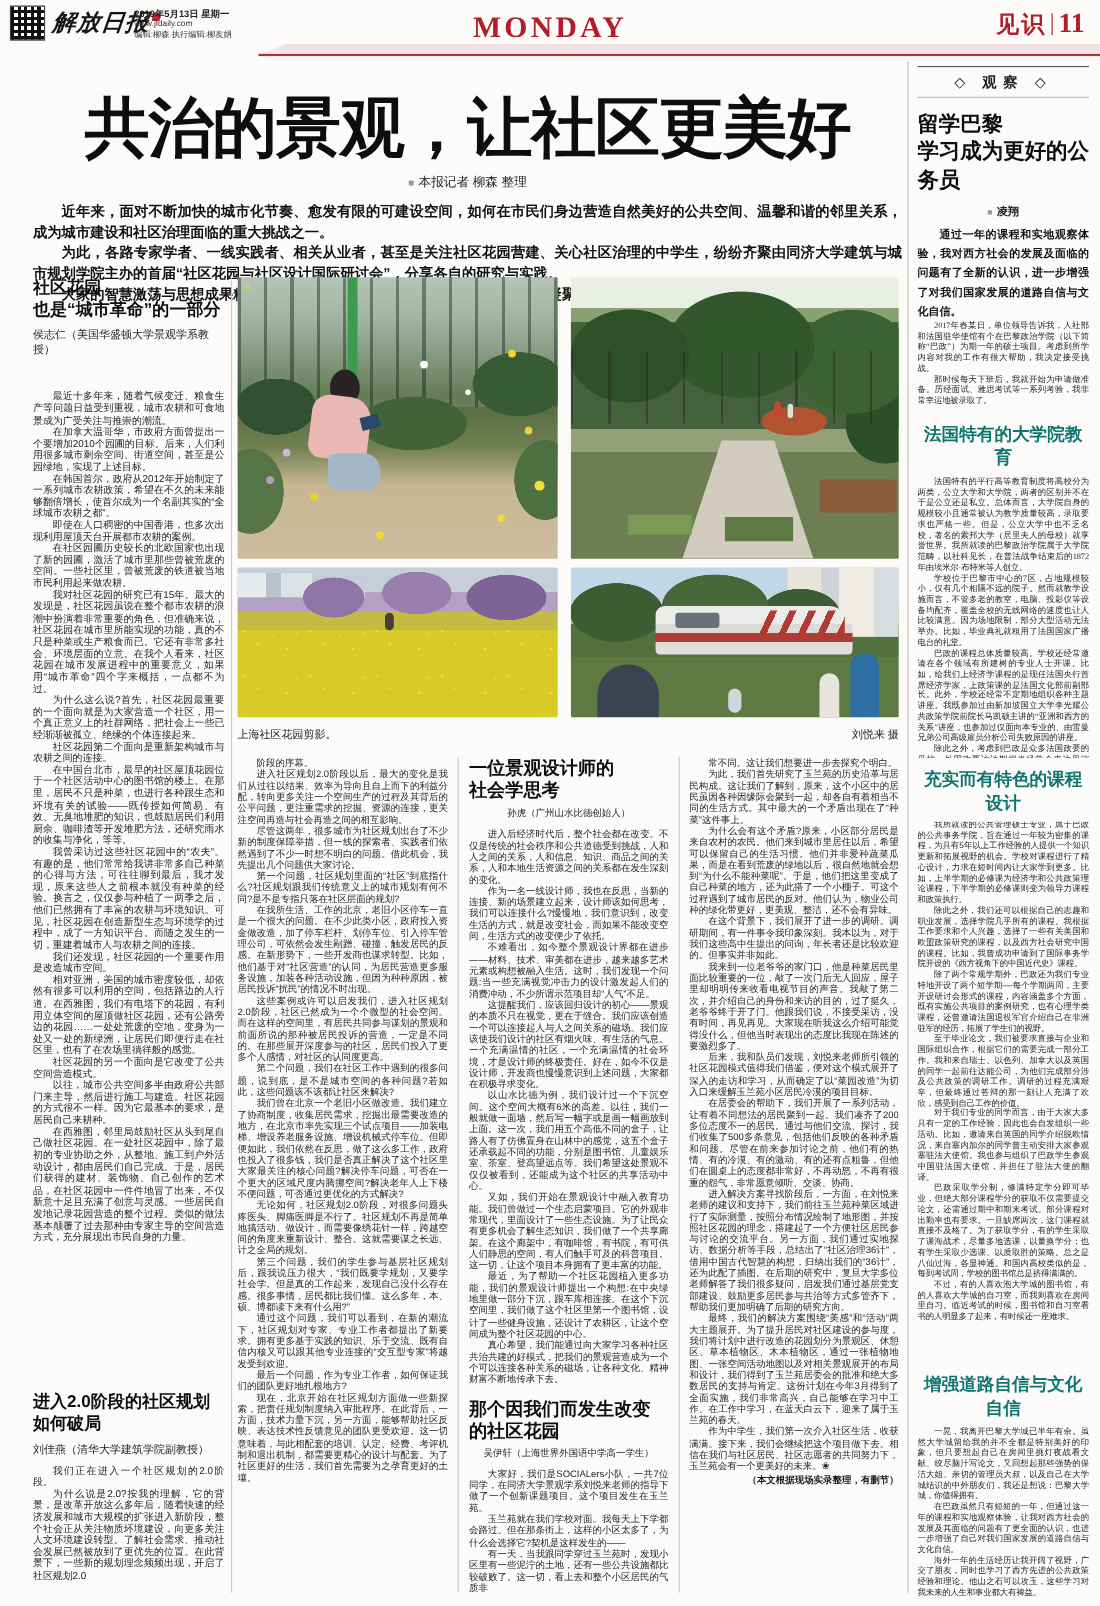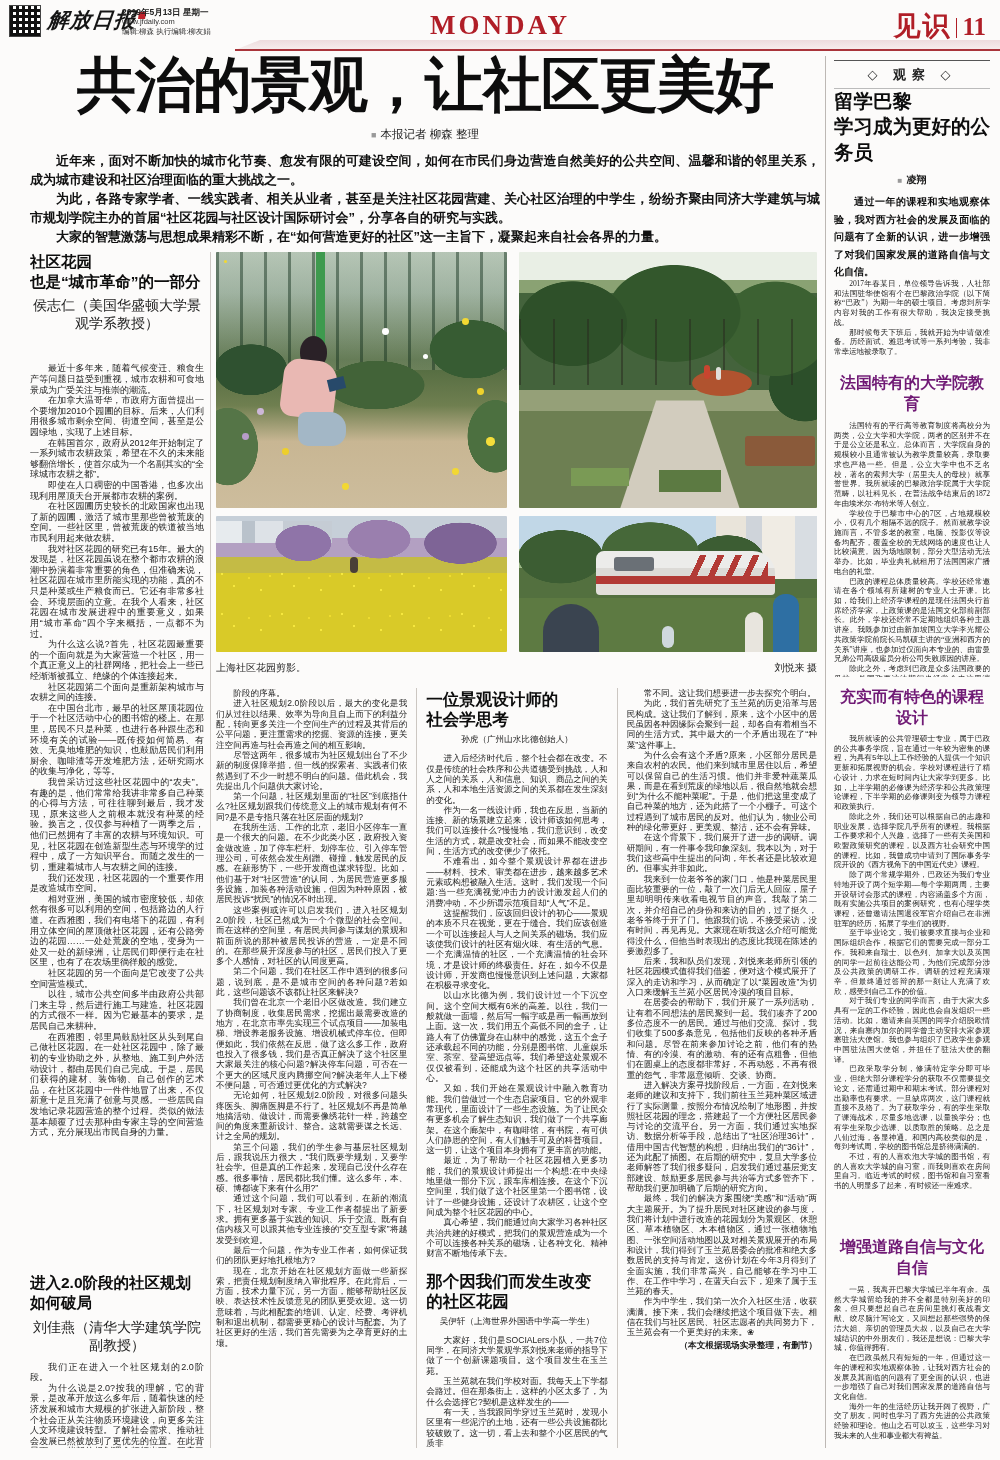--- a/index.html
+++ b/index.html
@@ -13,39 +13,39 @@
        repeating-linear-gradient(0deg,#111 0 3px,transparent 3px 6px),
        repeating-linear-gradient(90deg,#111 0 3px,#fff 3px 6px);outline:1px solid #444;}
   .logo{position:absolute;left:48px;top:6px;font-family:"Liberation Serif","DejaVu Serif",serif;
         font-weight:900;font-style:italic;font-size:21px;letter-spacing:1px;color:#151515;transform:skewX(-6deg);}
   .logo .seal{display:inline-block;width:7px;height:7px;background:#c0222b;margin-left:2px;vertical-align:super;}
   .mh-info{position:absolute;left:122px;top:7px;font-size:7.5px;line-height:10px;color:#333;}
   .mh-info .d{font-weight:700;font-size:8.5px;color:#222;}
   .monday{position:absolute;left:0;right:0;top:10px;text-align:center;color:#b01e27;
           font-family:"Liberation Serif","DejaVu Serif",serif;font-weight:700;font-size:27px;letter-spacing:3px;}
   .pageid{position:absolute;right:14px;top:8px;color:#b01e27;font-weight:900;}
-  .pageid .sec{font-size:27px;letter-spacing:2px;text-align:center;}
+  .pageid .sec{font-size:21px;letter-spacing:2px;text-align:center;}
   .pageid .bar{display:inline-block;width:1px;height:20px;background:#b01e27;margin:0 5px;vertical-align:-3px;}
   .pageid .num{font-size:25px;font-family:"Liberation Serif","DejaVu Serif",serif;}
   .band{position:absolute;left:0;top:40px;width:1000px;height:10px;
         background:linear-gradient(180deg,#eddcdd,#f7efee);
         clip-path:polygon(235px 100%,260px 0,1000px 0,1000px 100%);
         border-bottom:0;}
   .bandline{position:absolute;left:235px;top:49px;width:765px;height:2px;background:#a9343a;}
   
   .lead{position:absolute;left:30px;top:54px;width:790px;}
-  .headline{font-size:59px;line-height:1.08;font-weight:900;text-align:center;letter-spacing:-1px;color:#0d0d0d;}
+  .headline{font-size:59px;line-height:1.08;font-weight:900;text-align:center;letter-spacing:-1px;color:#0d0d0d;margin-top:31px;}
   .byline{margin-top:9px;text-align:center;font-size:11.5px;color:#222;}
   .byline .sq{color:#999;font-size:9px;margin-right:4px;}
   .intro{margin-top:9px;font-size:13px;line-height:19px;font-weight:600;color:#111;}
   .intro p{margin:0;text-indent:2em;text-align:justify;}
   
   .rail{position:absolute;left:30px;top:252px;width:174px;height:1196px;overflow:hidden;}
   .art-title{font-size:15.5px;line-height:1.3;font-weight:900;color:#0d0d0d;}
-  .art-author{font-size:14px;color:#222;margin:5px 0 7px;text-align:center;
+  .art-author{font-size:10px;color:#222;margin:5px 0 7px;
               font-family:Liberation Mono, monospace;}
   .bodytxt p{margin:0;font-size:9px;line-height:1.18;text-indent:2em;text-align:justify;color:#1c1c1c;}
   .a1-body{height:902px;overflow:hidden;margin-top:30px;}
   .a2{margin-top:8px;}
   .a2-body{height:150px;overflow:hidden;}
   
   .vr1{position:absolute;left:210px;top:252px;width:1px;height:1196px;background:#cfcac6;}
   .vrsb{position:absolute;left:825px;top:56px;width:1px;height:1392px;background:#bdb8b4;}
   
   .pg{position:absolute;left:216px;top:252px;width:601px;display:grid;
@@ -130,29 +130,29 @@
   .lauthor{font-size:8.6px;text-align:center;margin:0 0 7px;font-family:"Liberation Serif","DejaVu Serif",serif;}
   .t2{margin-top:12px;}
   .endnote{font-size:8.6px;font-weight:700;text-align:right;margin-top:2px;
            font-family:"Liberation Serif","DejaVu Serif",serif;}
   
   .sb{position:absolute;left:834px;top:60px;width:156px;height:1392px;overflow:hidden;
       font-family:"Liberation Serif","DejaVu Serif",serif;}
   .obs-tag{border-top:1px solid #555;border-bottom:1px solid #bbb;padding:5px 0 4px;text-align:center;
       font-size:13px;font-weight:700;letter-spacing:6px;color:#222;
       font-family:"Liberation Sans","DejaVu Sans",sans-serif;}
-  .obs-title{font-size:19.5px;line-height:1.3;font-weight:900;color:#0d0d0d;
+  .obs-title{margin-top:12px;font-size:19.5px;line-height:1.3;font-weight:900;color:#0d0d0d;
       font-family:"Liberation Sans","DejaVu Sans",sans-serif;}
   .obs-author{margin:8px 0 6px;text-align:center;font-size:10px;font-weight:700;}
   .obs-author .sq{color:#999;font-size:8px;margin-right:4px;}
   .obs-intro{height:86px;overflow:hidden;}
   .obs-intro p{margin:0;font-size:10px;line-height:1.75;font-weight:700;text-indent:2em;text-align:justify;color:#111;}
   .obs-lead{height:84px;overflow:hidden;}
   .sb .bodytxt p{font-size:7.6px;line-height:1.28;letter-spacing:-0.1px;}
-  .obs-h{font-size:16px;font-weight:900;text-align:center;margin:10px 0 6px;color:#701a75;
+  .obs-h{font-size:16px;font-weight:900;text-align:center;margin:10px 0 6px;color:#0f766e;
       font-family:"Liberation Sans","DejaVu Sans",sans-serif;}
   .sec1{height:256px;overflow:hidden;}
   .sec2{height:492px;overflow:hidden;font-family:Liberation Mono, monospace;}
   .sec3{height:210px;overflow:hidden;}
 </style>
 </head>
 <body>
 
 <div class="masthead" data-name="masthead">
   <div class="qr" data-name="qr-code-icon"></div>

